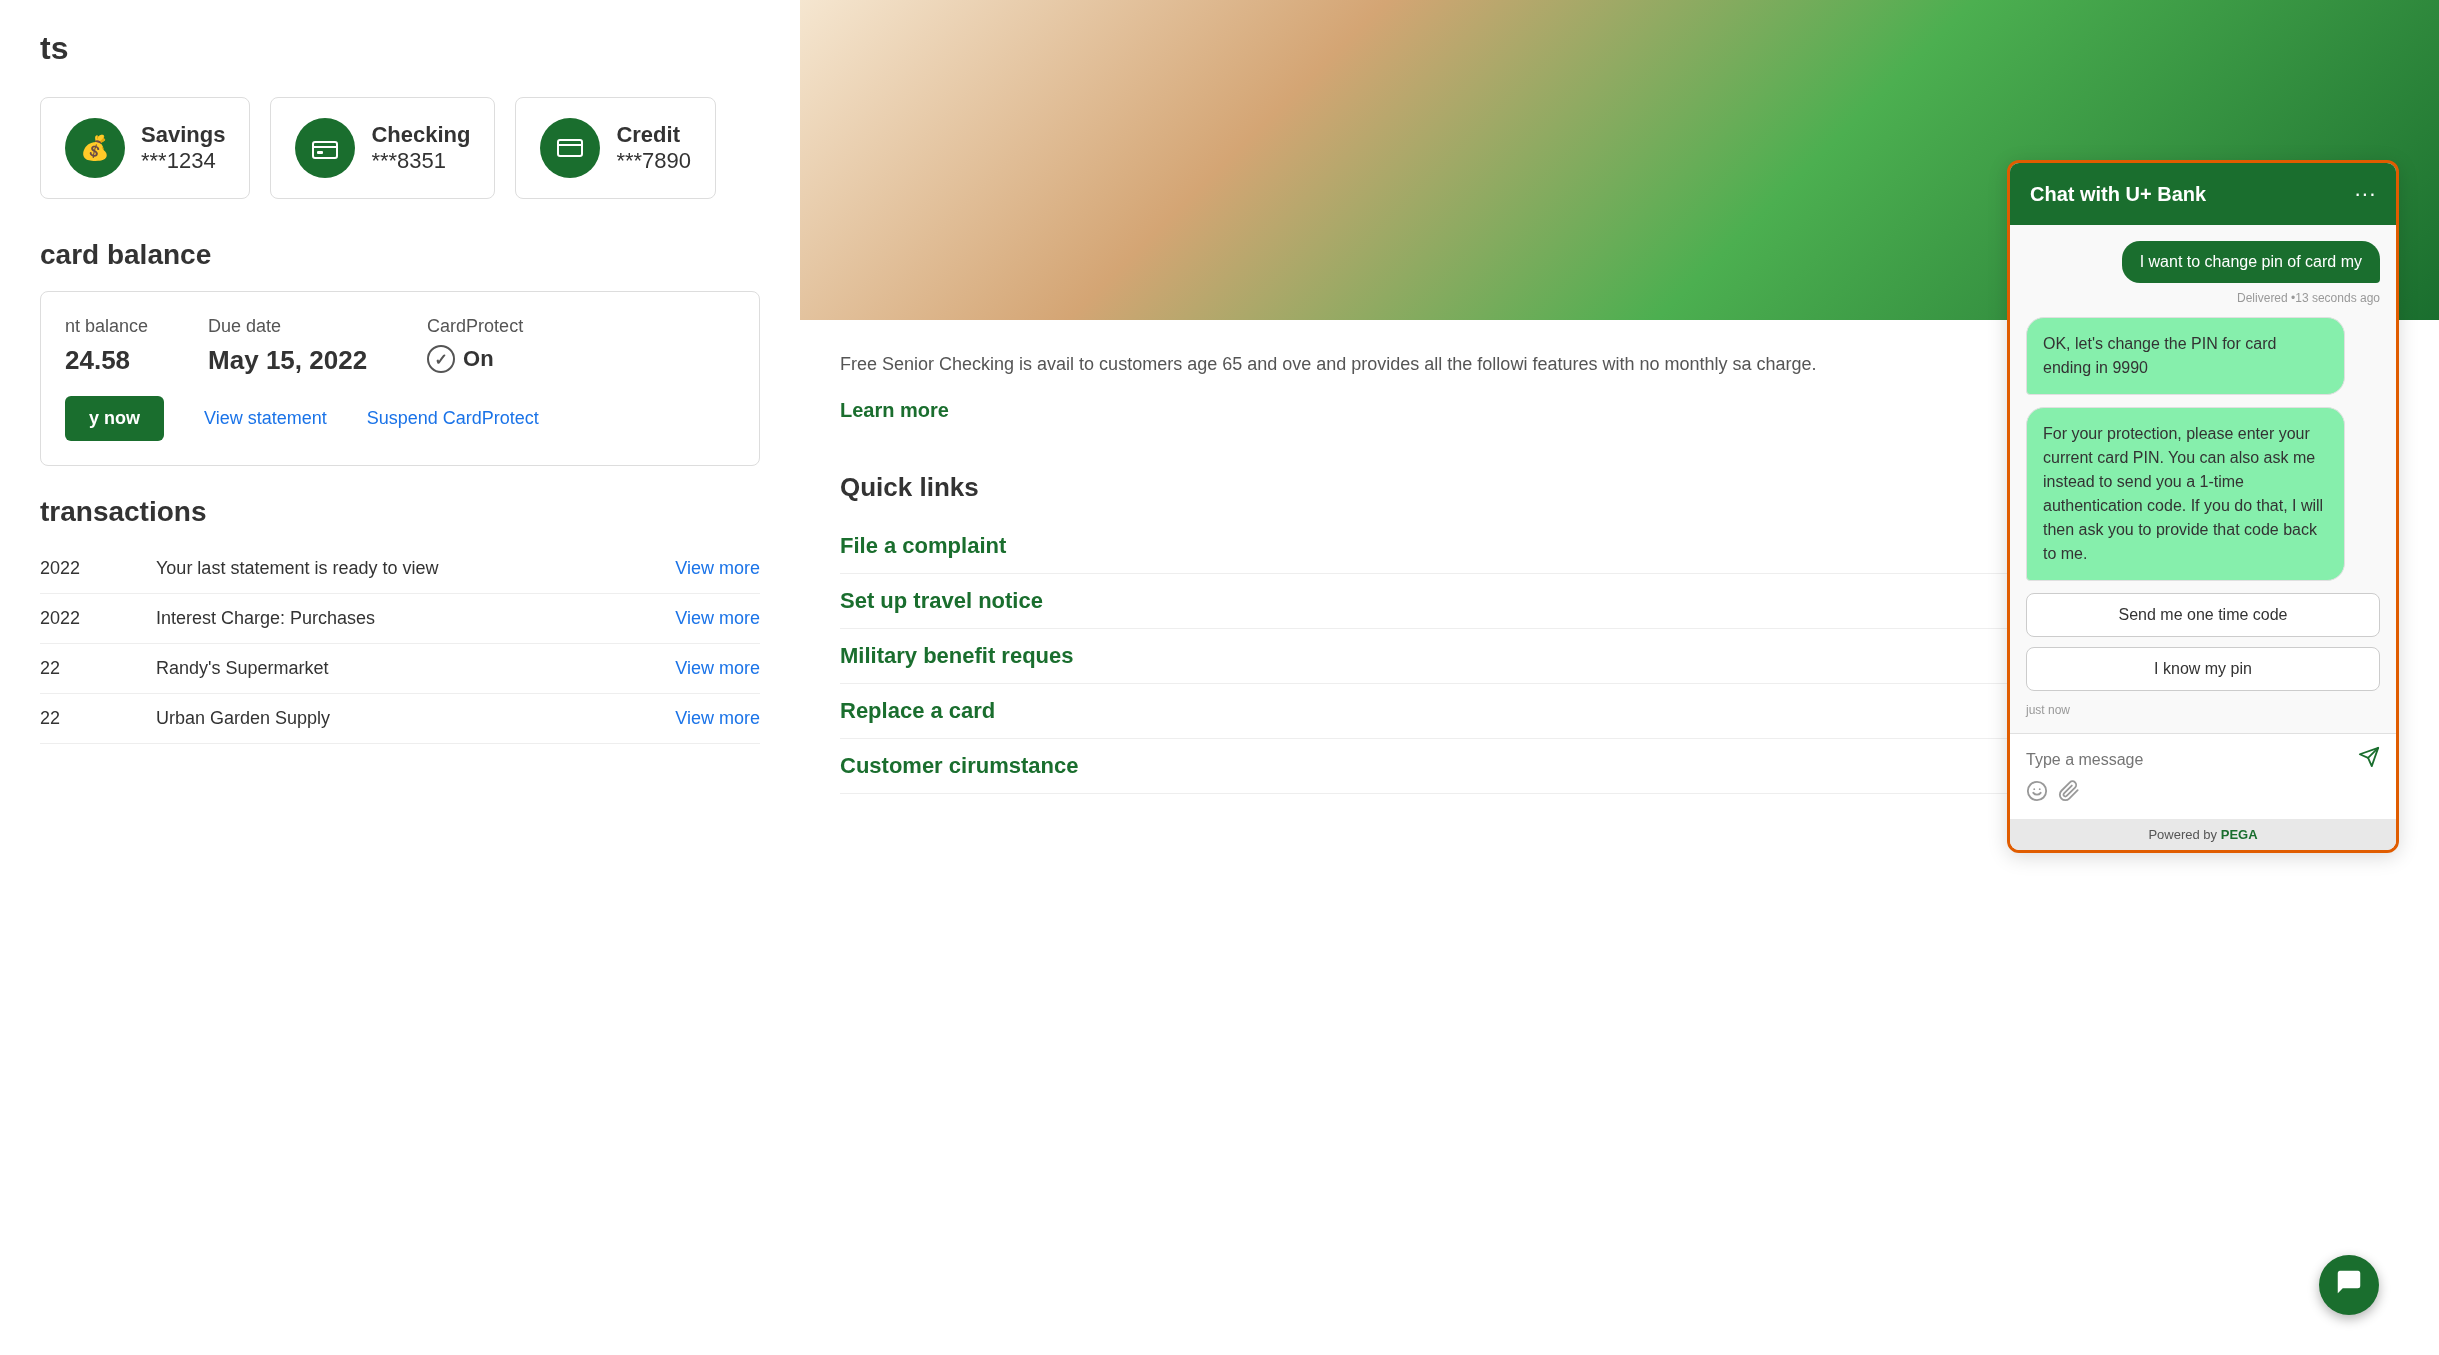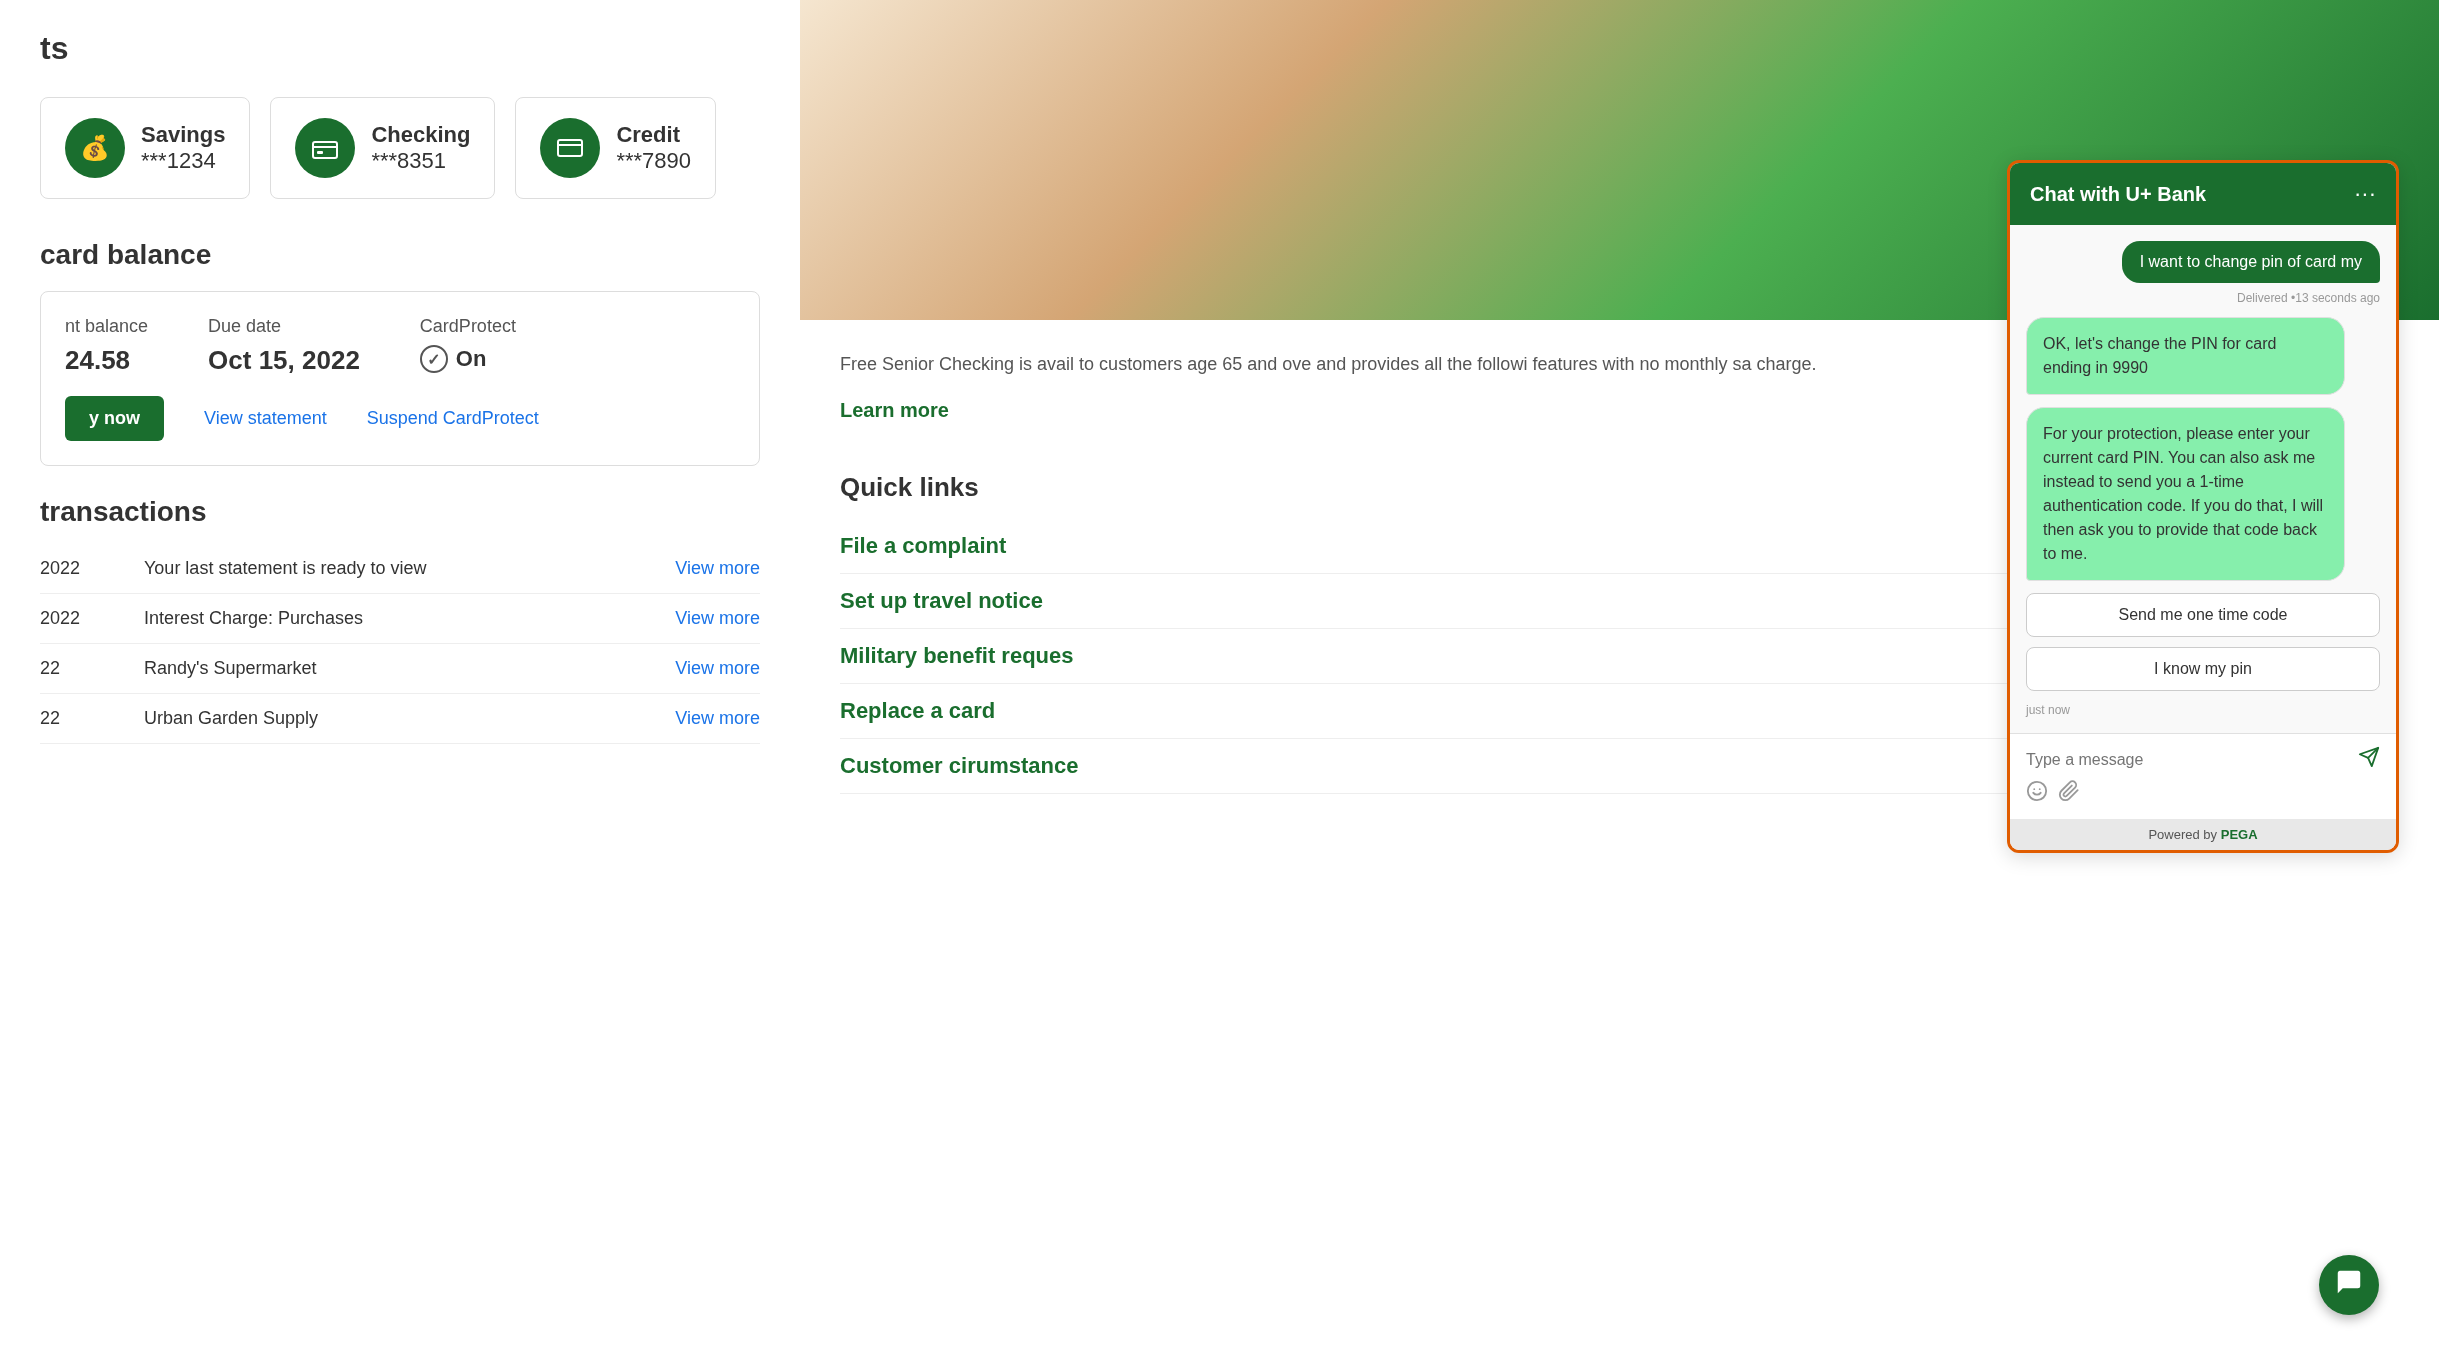--- a/index.html
+++ b/index.html
@@ -180,21 +180,21 @@
     .transaction-row {
       display: flex;
       align-items: center;
       justify-content: space-between;
       padding: 14px 0;
       border-bottom: 1px solid #eee;
     }
 
     .transaction-left {
       display: flex;
-      gap: 24px;
+      gap: 36px;
     }
 
     .transaction-date {
       font-size: 18px;
       color: #333;
       min-width: 80px;
     }
 
     .transaction-desc {
       font-size: 18px;
@@ -511,21 +511,21 @@
     <div class="card-balance-section">
       <div class="card-balance-title">card balance</div>
       <div class="balance-table">
         <div class="balance-row">
           <div class="balance-col">
             <div class="col-label">nt balance</div>
             <div class="col-value">24.58</div>
           </div>
           <div class="balance-col">
             <div class="col-label">Due date</div>
-            <div class="col-value">Oct 15, 2022</div>
+            <div class="col-value">May 15, 2022</div>
           </div>
           <div class="balance-col">
             <div class="cardprotect-label">CardProtect</div>
             <div class="cardprotect-status">
               <div class="check-icon">✓</div>
               <span>On</span>
             </div>
           </div>
         </div>
         <div class="balance-actions">

